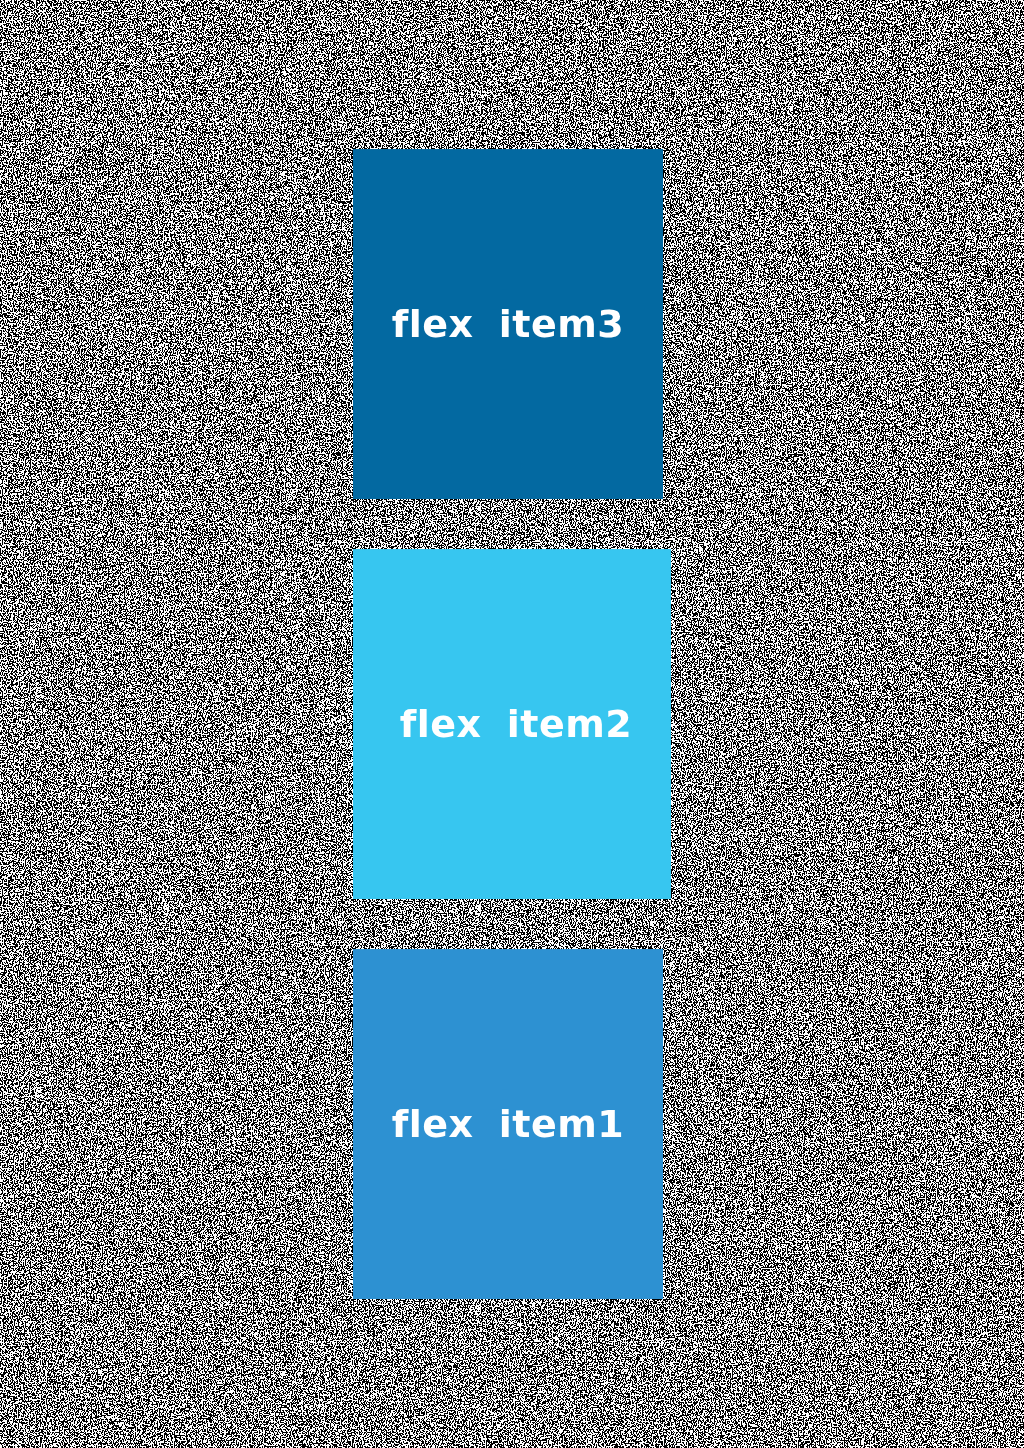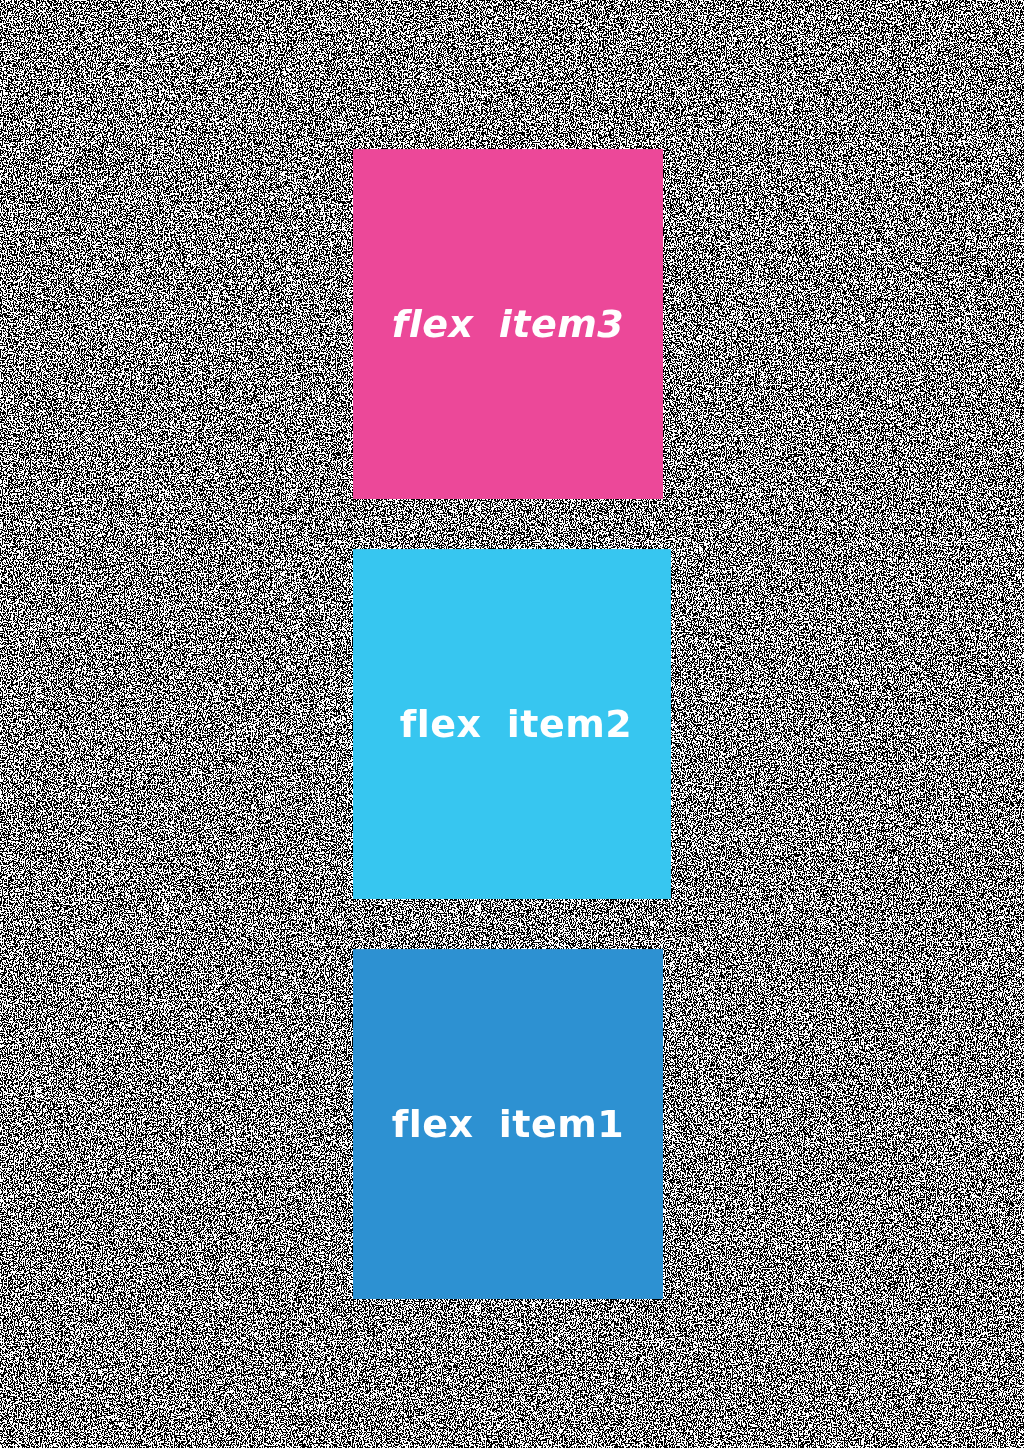--- a/index.html
+++ b/index.html
@@ -74,17 +74,17 @@
 <main class="flex-demo">
 
   <div class="flex-item" style="background-color: rgb(45, 145, 210);">
     <span class="flex-item-label">flex item1</span>
   </div>
 
   <div class="flex-item" style="background-color: rgb(55, 198, 240); padding-left: 8px;">
     <span class="flex-item-label">flex item2</span>
   </div>
 
-  <div class="flex-item" style="background-color: #ec4899; font-style: italic;">
+  <div class="flex-item" style="background-color: #0369a1;">
     <span class="flex-item-label">flex item3</span>
   </div>
 
 </main>
 
 </body></html>

